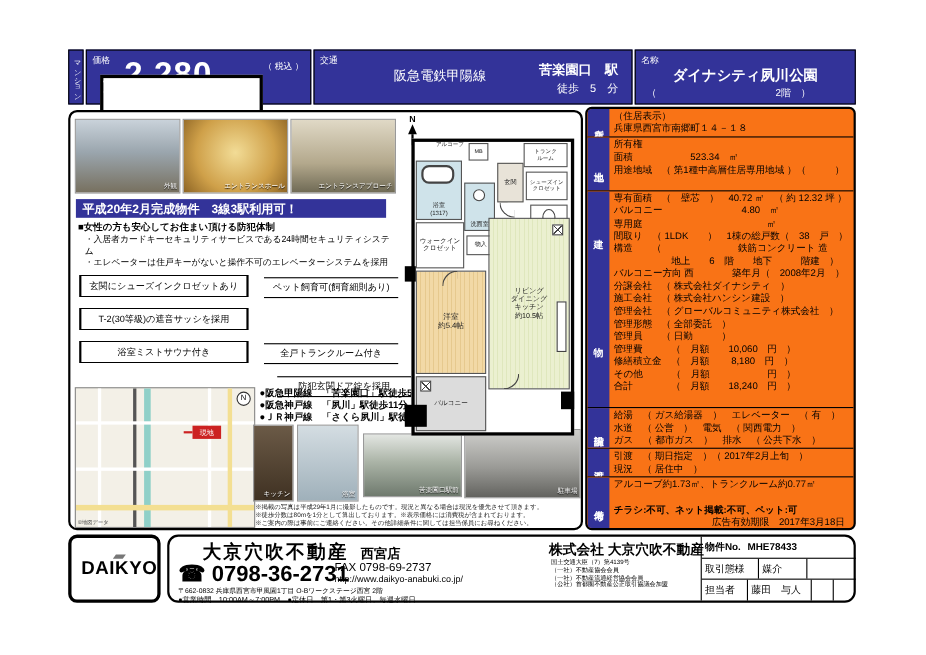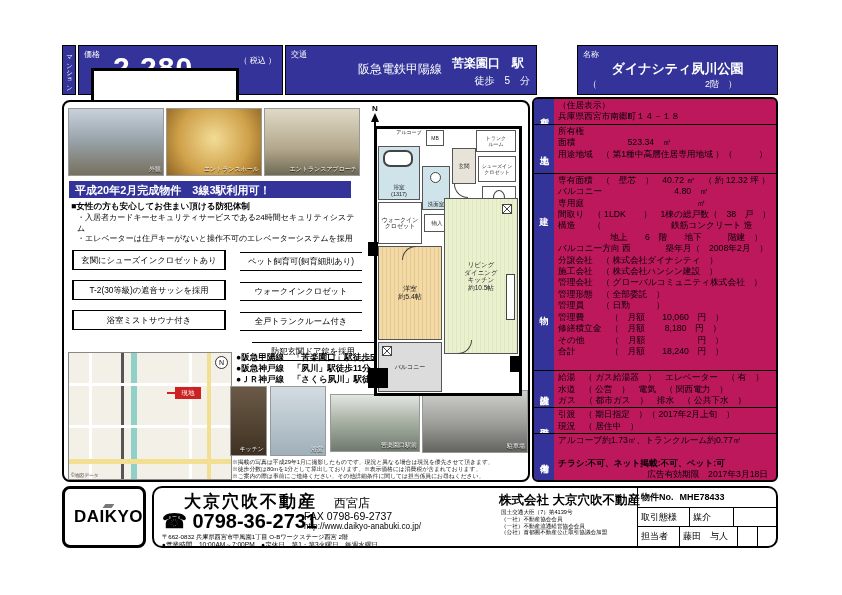--- a/index.html
+++ b/index.html
@@ -9,21 +9,21 @@
 
   
   .hcell { position:absolute; background:#333399; color:#fff; border:1px solid #000; }
   .vtype { writing-mode:vertical-rl; text-orientation:upright; font-size:6.5px; display:flex; align-items:center; justify-content:center; }
   .hlbl { position:absolute; font-size:8px; top:3px; left:5px; }
   .price-big { position:absolute; left:34px; top:5px; font-size:30px; font-weight:bold; letter-spacing:1px; }
   .tax { position:absolute; right:6px; top:9px; font-size:8px; }
   .unit { position:absolute; right:12px; top:23px; font-size:12px; font-weight:bold; }
   .lineNm { position:absolute; left:72px; top:15px; font-size:12px; }
   .stLine { position:absolute; right:12px; top:9px; font-size:12px; font-weight:bold; }
-  .wkLine { position:absolute; right:6px; top:28px; font-size:10px; }
+  .wkLine { position:absolute; right:12px; top:28px; font-size:10px; }
   .propNm { position:absolute; left:0; right:0; top:14px; text-align:center; font-size:13px; font-weight:bold; }
   .flrLine { position:absolute; left:10px; right:10px; bottom:3px; font-size:9px; }
 
   
   .leftbox { position:absolute; left:62px; top:100px; width:468px; height:382px; border:2px solid #000; border-radius:8px; background:#fff; }
   .photo { position:absolute; overflow:hidden; border:1px solid #999; }
   .cap { position:absolute; right:2px; bottom:1px; font-size:6px; color:#fff; text-shadow:0 1px 1px #000; }
   .ph-ext  { background:linear-gradient(180deg,#c9d2da 0%,#9aa5ad 45%,#77705f 100%); }
   .ph-hall { background:radial-gradient(circle at 50% 45%, #f2dc96 0%, #cfa049 60%, #8d6424 100%); }
   .ph-app  { background:linear-gradient(180deg,#e0d9c6 0%,#b3a88c 60%,#6f6a55 100%); }
@@ -65,37 +65,37 @@
   .acu { position:absolute; width:10px; height:10px; border:1px solid #444; background:
          linear-gradient(45deg,transparent 46%,#444 46%,#444 54%,transparent 54%),
          linear-gradient(-45deg,transparent 46%,#444 46%,#444 54%,transparent 54%),#fff; }
   .arc { position:absolute; width:14px; height:14px; border-left:1px solid #444; border-bottom:1px solid #444; border-radius:0 0 0 14px; }
   .cmp { position:absolute; left:2px; top:0; width:22px; text-align:center; }
   .cmp .n { font-size:8px; font-weight:bold; }
   .cmp .tri { margin:0 auto; width:0; height:0; border-left:4px solid transparent; border-right:4px solid transparent; border-bottom:9px solid #000; }
   .cmp .stem { margin:0 auto; width:2px; height:10px; background:#000; }
 
   
-  .rpanel { position:absolute; left:532px; top:97px; width:246px; height:385px; border:2px solid #000; border-radius:6px; background:#be185d; display:flex; flex-direction:column; overflow:hidden; }
+  .rpanel { position:absolute; left:532px; top:97px; width:246px; height:385px; border:2px solid #000; border-radius:6px; background:#f97316; display:flex; flex-direction:column; overflow:hidden; }
   .sec { display:flex; border-bottom:1.5px solid #000; overflow:hidden; }
   .sec:last-child { border-bottom:none; }
   .vl { width:20px; background:#333399; color:#fff; writing-mode:vertical-rl; text-orientation:upright; display:flex; align-items:center; justify-content:center; font-size:9px; font-weight:bold; flex:none; }
   .vl2 { width:20px; background:#333399; color:#fff; display:flex; flex-direction:column; justify-content:space-around; align-items:center; font-size:9px; font-weight:bold; flex:none; }
   .sc { flex:1; padding:1px 4px; font-size:8.7px; line-height:11.4px; overflow:hidden; }
   .rline { white-space:pre; }
   .rright { text-align:right; padding-right:4px; }
   .gap { height:11px; }
 
   
   .logobox { position:absolute; left:62px; top:486px; width:84px; height:62px; border:3px solid #000; border-radius:8px; display:flex; align-items:center; justify-content:flex-end; background:#fff; }
   .logotext { font-size:17px; font-weight:bold; letter-spacing:0.5px; position:relative; }
   .logoacc { position:absolute; left:30px; top:-3px; width:9px; height:4px; background:#777; transform:skewX(-35deg); }
   .mainfoot { position:absolute; left:152px; top:486px; width:626px; height:62px; border:2px solid #000; border-radius:10px; background:#fff; }
   .shopnm { position:absolute; left:30px; top:2px; font-size:17px; font-weight:bold; letter-spacing:2px; }
-  .branch { position:absolute; left:180px; top:7px; font-size:12px; font-weight:normal; }
+  .branch { position:absolute; left:174px; top:7px; font-size:12px; font-weight:bold; }
   .phn { position:absolute; left:8px; top:21px; font-size:20px; font-weight:bold; }
   .faxb { position:absolute; left:150px; top:22px; font-size:10.5px; }
   .urlb { position:absolute; left:150px; top:34px; font-size:8.2px; }
   .addr { position:absolute; left:8px; top:45px; font-size:6.2px; }
   .hours { position:absolute; left:8px; top:53px; font-size:6.6px; }
   .company { position:absolute; left:345px; top:4px; font-size:12.5px; font-weight:bold; }
   .lic { position:absolute; left:347px; top:21px; font-size:5.6px; line-height:6.8px; }
   .ftable { position:absolute; left:483px; top:0; bottom:0; width:141px; border-left:1.5px solid #000; display:flex; flex-direction:column; }
   .frow { display:flex; border-bottom:1px solid #000; align-items:center; font-size:9px; flex:1; }
   .frow:last-child { border-bottom:none; }
@@ -109,21 +109,21 @@
 
   <div class="hcell vtype" style="left:62px;top:45px;width:14px;height:50px;">マンション</div>
 
   <div class="hcell" style="left:78px;top:45px;width:205px;height:50px;">
     <span class="hlbl">価格</span>
     <span class="price-big">2,280</span>
     <span class="tax">（ 税込 ）</span>
     <span class="unit">万円</span>
   </div>
 
-  <div class="hcell" style="left:285px;top:45px;width:252px;height:50px;">
+  <div class="hcell" style="left:285px;top:45px;width:290px;height:50px;">
     <span class="hlbl">交通</span>
     <span class="lineNm">阪急電鉄甲陽線</span>
     <span class="stLine">苦楽園口　駅</span>
     <span class="wkLine">徒歩　5　分</span>
   </div>
 
   <div class="hcell" style="left:577px;top:45px;width:201px;height:50px;padding-left:40px;">
     <span class="hlbl">名称</span>
     <span class="propNm">ダイナシティ夙川公園</span>
     <span class="flrLine">（　　　　　　　　　　　　2階　）</span>
@@ -146,21 +146,20 @@
     <div class="abs" style="left:7px;top:99px;width:290px;">
       <div class="sec-head">■女性の方も安心してお住まい頂ける防犯体制</div>
       <div class="sec-line">・入居者カードキーセキュリティサービスである24時間セキュリティシステム</div>
       <div class="sec-line">・エレベーターは住戸キーがないと操作不可のエレベーターシステムを採用</div>
     </div>
 
     <div class="fbl" style="left:8px;top:148px;width:154px;height:20px;">玄関にシューズインクロゼットあり</div>
     <div class="fbl" style="left:8px;top:178px;width:154px;height:20px;">T-2(30等級)の遮音サッシを採用</div>
     <div class="fbl" style="left:8px;top:208px;width:154px;height:20px;">浴室ミストサウナ付き</div>
     <div class="fbr" style="left:176px;top:150px;width:122px;height:19px;">ペット飼育可(飼育細則あり)</div>
-    <div class="fbr" style="left:176px;top:180px;width:122px;height:19px;">ウォークインクロゼット</div>
     <div class="fbr" style="left:176px;top:210px;width:122px;height:19px;">全戸トランクルーム付き</div>
     <div class="fbr" style="left:188px;top:240px;width:122px;height:19px;">防犯玄関ドア錠を採用</div>
 
     <div class="mapbox">
       <div class="mp" style="left:52px;top:0;width:3px;height:128px;background:#555;"></div>
       <div class="mp" style="left:62px;top:0;width:6px;height:128px;background:#8fd0c8;"></div>
       <div class="mp" style="left:0;top:30px;width:164px;height:3px;background:#fff;"></div>
       <div class="mp" style="left:0;top:72px;width:164px;height:3px;background:#fff;"></div>
       <div class="mp" style="left:20px;top:0;width:3px;height:128px;background:#fff;"></div>
       <div class="mp" style="left:120px;top:0;width:3px;height:128px;background:#fff;"></div>

